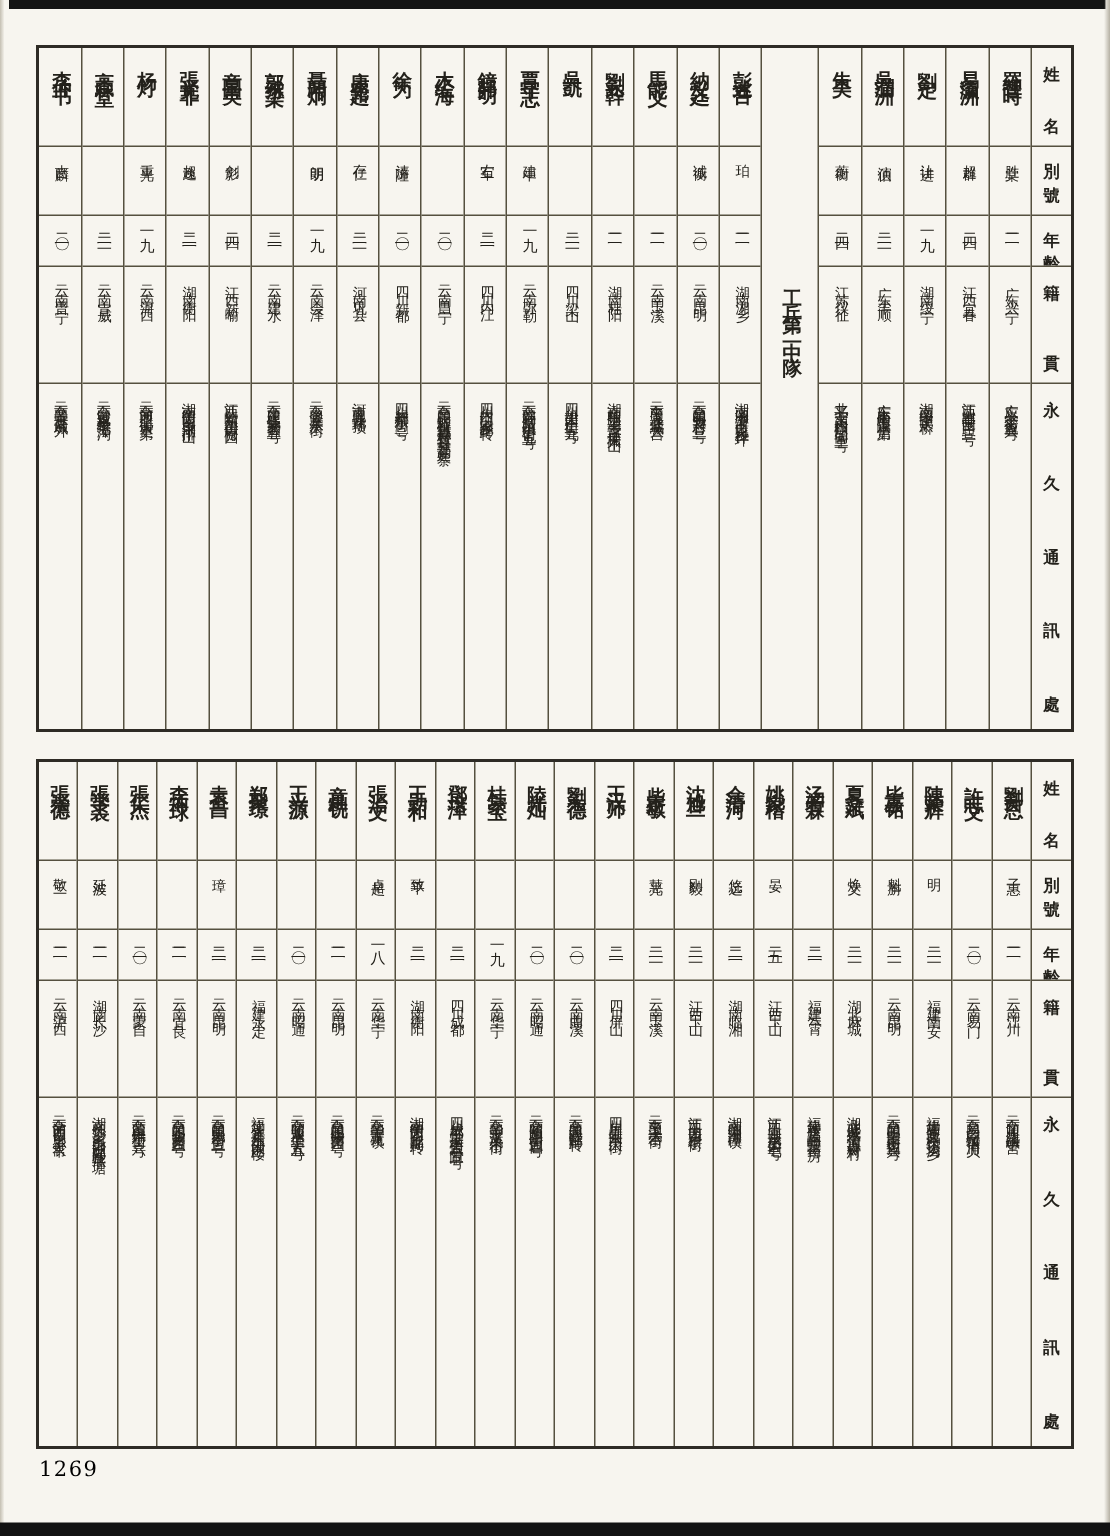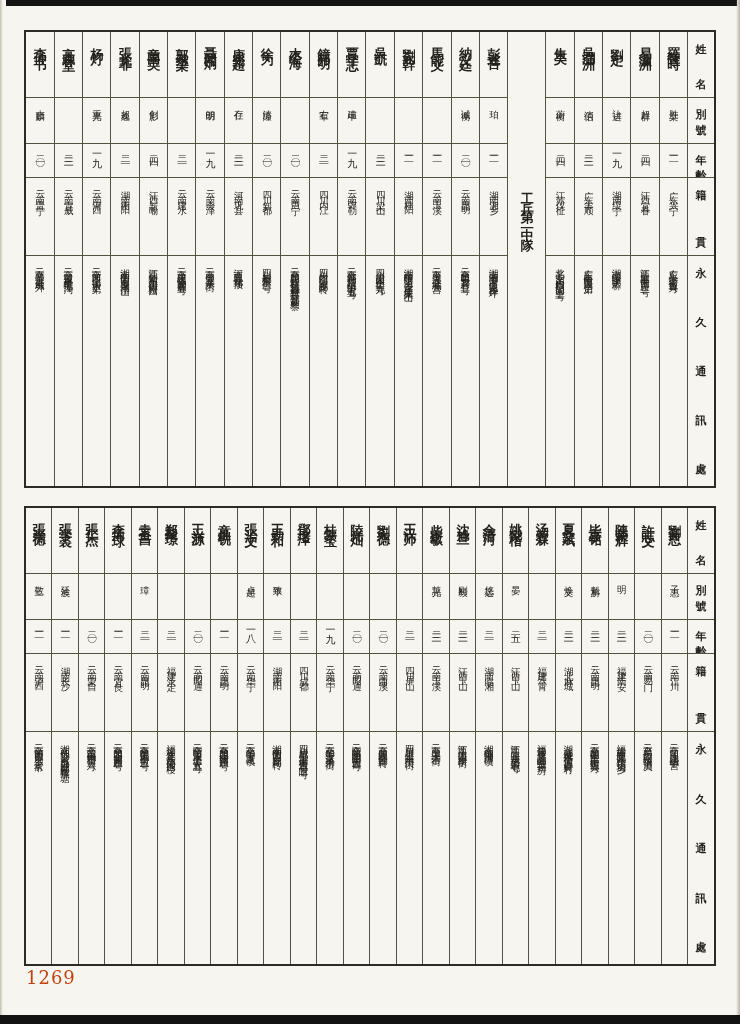--- a/index.html
+++ b/index.html
@@ -98,22 +98,22 @@
     align-items: flex-start;
     padding-top: 150px;
   }
   .squad-cell .vtext { font-size: 13px; font-weight: bold; letter-spacing: 9px; }
 
   .page-num {
     position: absolute;
     left: 26px;
     bottom: 36px;
     font-family: "DejaVu Serif", serif;
-    font-size: 18px;
-    color: #c2410c;
+    font-size: 14px;
+    color: #000000;
     letter-spacing: 1px;
   }
 </style>
 </head>
 <body>
 
 <div class="page">
   <div class="scan-bar-top"></div>
   <div class="scan-edge-left"></div>
   <div class="scan-edge-right"></div>

